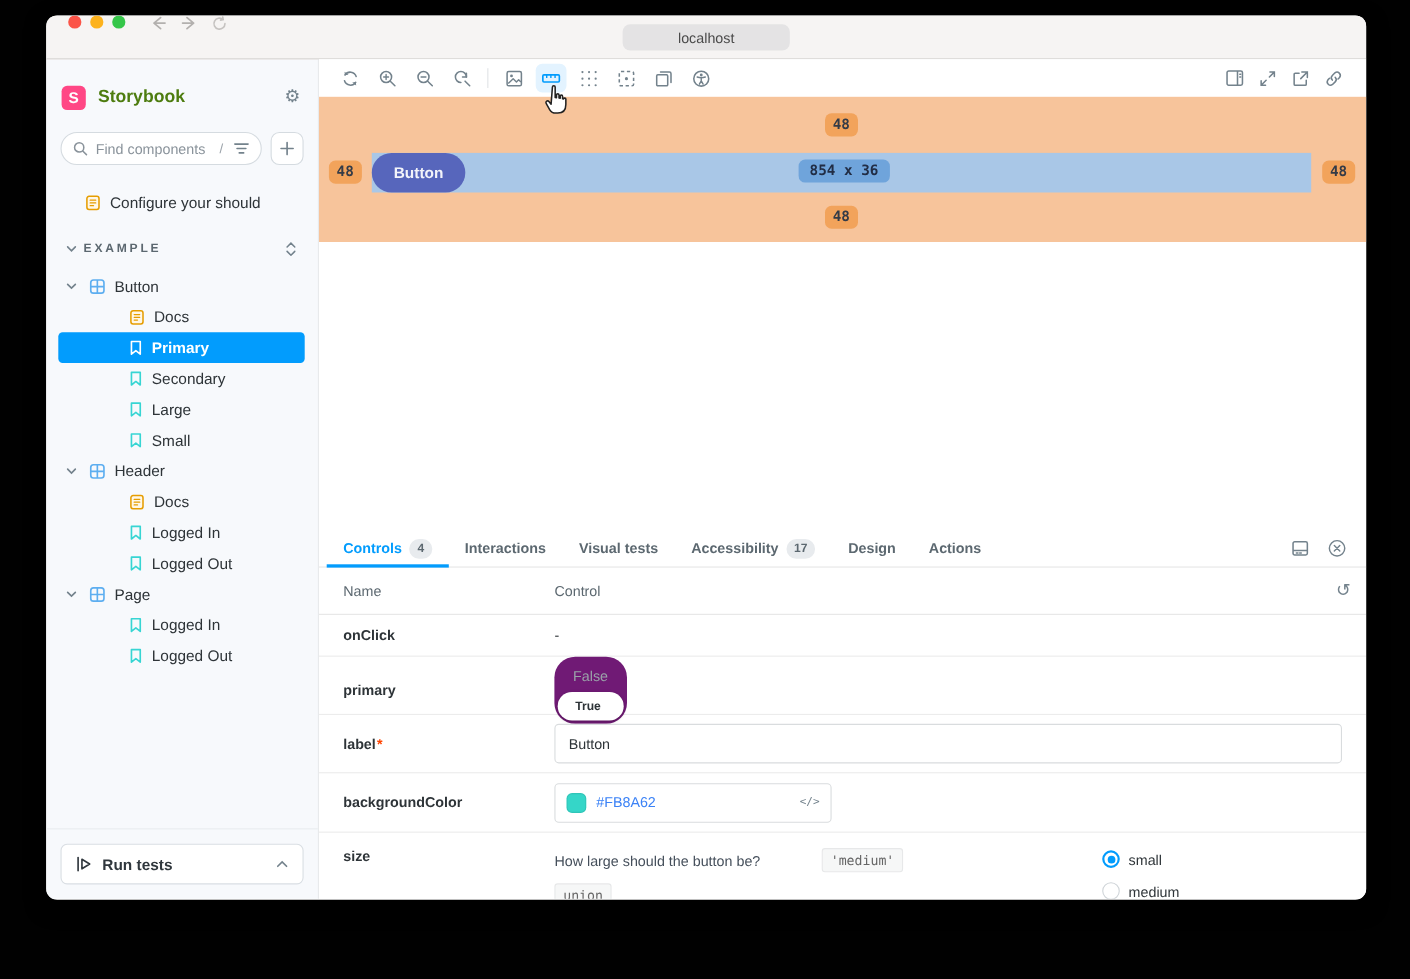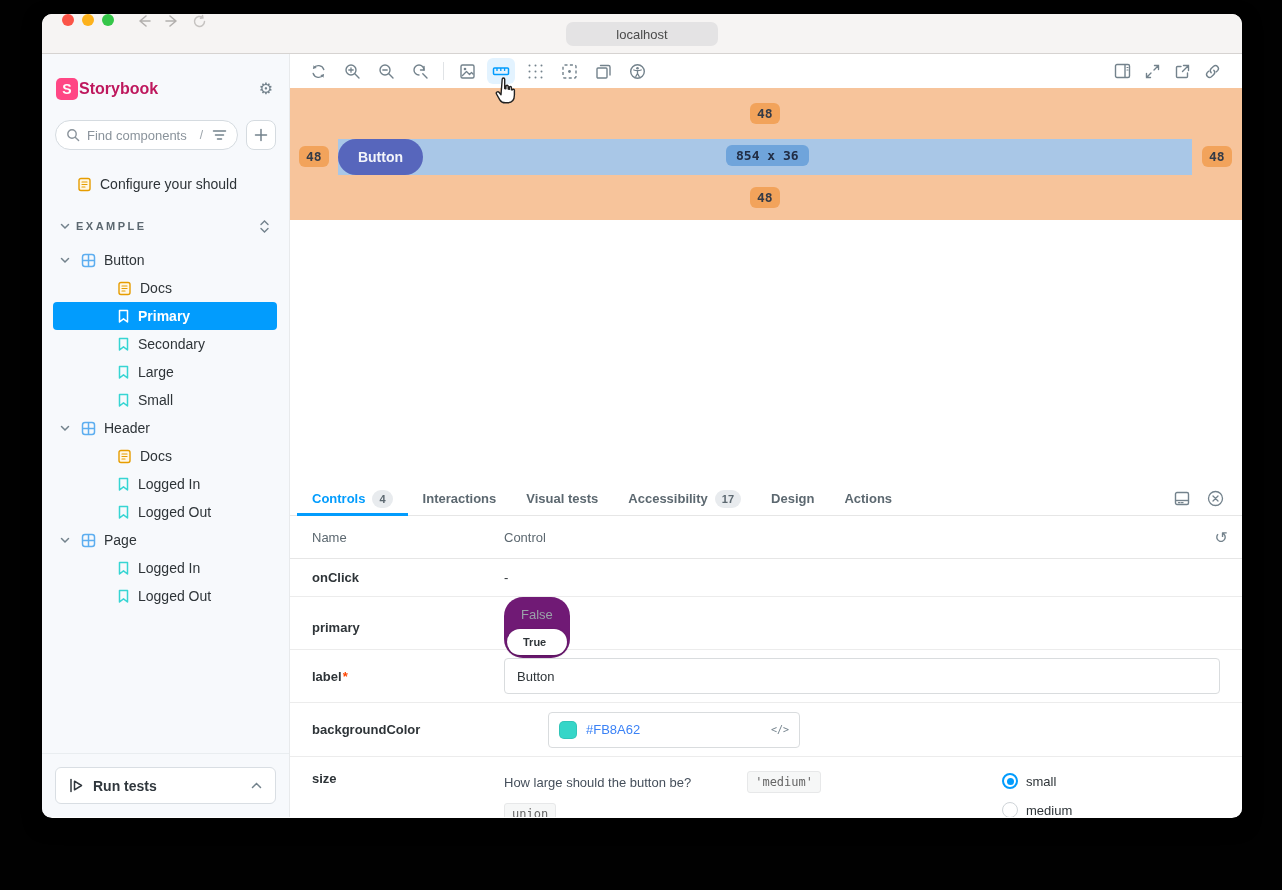--- a/index.html
+++ b/index.html
@@ -22,21 +22,21 @@
     background:#e4e3e4; border-radius:7px; display:flex; align-items:center; justify-content:center;
     font-size:13px; color:#4a4a4a; }
 
   .app { display:flex; height:763px; }
 
   
   .sidebar { width:249px; background:#f7f9fc; border-right:1px solid #e8eaec; display:flex; flex-direction:column; }
   .sb-header { display:flex; align-items:center; padding:24px 16px 16px 14px; }
   .logo { width:22px; height:22px; border-radius:5px; background:#ff4785; color:#fff; font-weight:bold;
     font-size:14px; display:flex; align-items:center; justify-content:center; }
-  .brand { font-size:16px; font-weight:bold; color:#be185d; margin-left:1px; }
+  .brand { font-size:16px; font-weight:bold; color:#4d7c0f; margin-left:11px; }
   .gear { margin-left:auto; font-size:16px; color:#73828c; line-height:1; cursor:default; }
   .sb-search-row { display:flex; gap:8px; padding:4px 13px 0 13px; }
   .sb-search { flex:1; height:30px; background:#fff; border:1px solid #d5dbe0; border-radius:15px;
     display:flex; align-items:center; padding:0 10px 0 10px; color:#8a939b; font-size:13px; }
   .sb-search .ph { margin-left:7px; flex:1; white-space:nowrap; }
   .sb-search .slash { color:#9aa2a9; font-size:12px; margin-right:9px; }
   .sb-plus { width:30px; height:30px; background:#fff; border:1px solid #d5dbe0; border-radius:8px;
     display:flex; align-items:center; justify-content:center; color:#73828c; }
   .sb-nav { flex:1; padding-top:20px; overflow:hidden; }
   .row { height:28px; margin:0 12px 0 11px; border-radius:4px; display:flex; align-items:center;
@@ -102,21 +102,21 @@
   .req { color:#ff4400; margin-left:1px; }
   .r-onclick { height:38px; } .r-onclick .val { color:#2e3438; }
   .r-primary { height:53px; }
   .toggle { display:inline-flex; background:#701a75; border-radius:19px; padding:3px; width:max-content;flex-direction:column; }
   .toggle .off { padding:7px 14px; color:#9aa2a9; font-size:13px; }
   .toggle .on { padding:7px 16px; background:#fff; border-radius:16px; box-shadow:0 1px 3px rgba(0,0,0,.25);
     color:#2e3438; font-weight:bold; font-size:11px; }
   .r-label { height:53px; }
   .txt-input { width:716px; height:36px; border:1px solid #d9dcde; border-radius:4px; padding:0 12px;
     font-size:13px; color:#2e3438; font-family:"Liberation Sans",sans-serif; background:#fff; }
-  .r-bg { height:54px;gap:44px; }
+  .r-bg { height:54px; }
   .color-box { width:252px; height:36px; border:1px solid #d9dcde; border-radius:4px; background:#fff;
     display:flex; align-items:center; padding:0 10px; }
   .swatch { width:18px; height:18px; border-radius:5px; background:#35d6c8; box-shadow:inset 0 0 0 1px rgba(0,0,0,.08); }
   .color-box .hex { margin-left:9px; color:#3b82f6; }
   .color-box .code { margin-left:auto; color:#73828c; font-size:10px; font-family:"DejaVu Sans Mono",monospace; }
   .r-size { grid-template-columns:192px 498px 1fr; height:86px; align-items:start; padding-top:14px; border-bottom:none; }
   .size-desc { display:flex; align-items:flex-start; }
   .size-desc .q { color:#454f5b; padding-top:4px; }
   .mono-badge { font-family:"DejaVu Sans Mono","Liberation Mono",monospace; font-size:12px; color:#666;
     background:#f6f7f7; border:1px solid #e7e8e9; border-radius:3px; padding:3px 7px; display:inline-block; }

